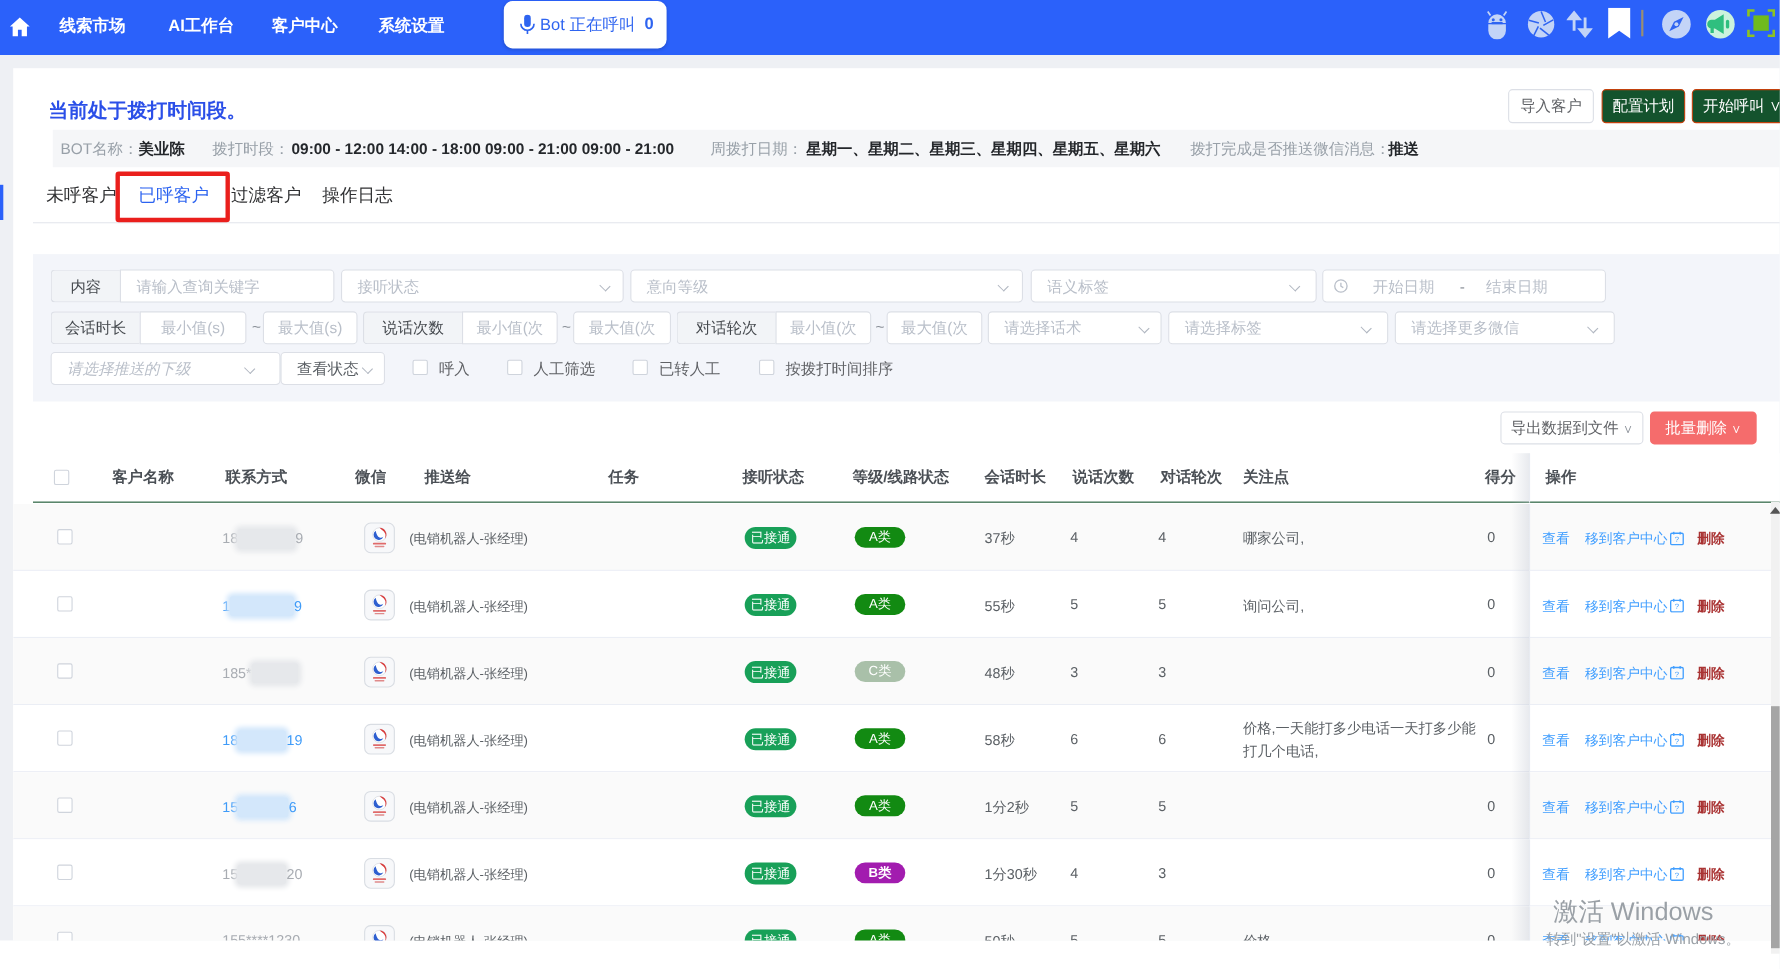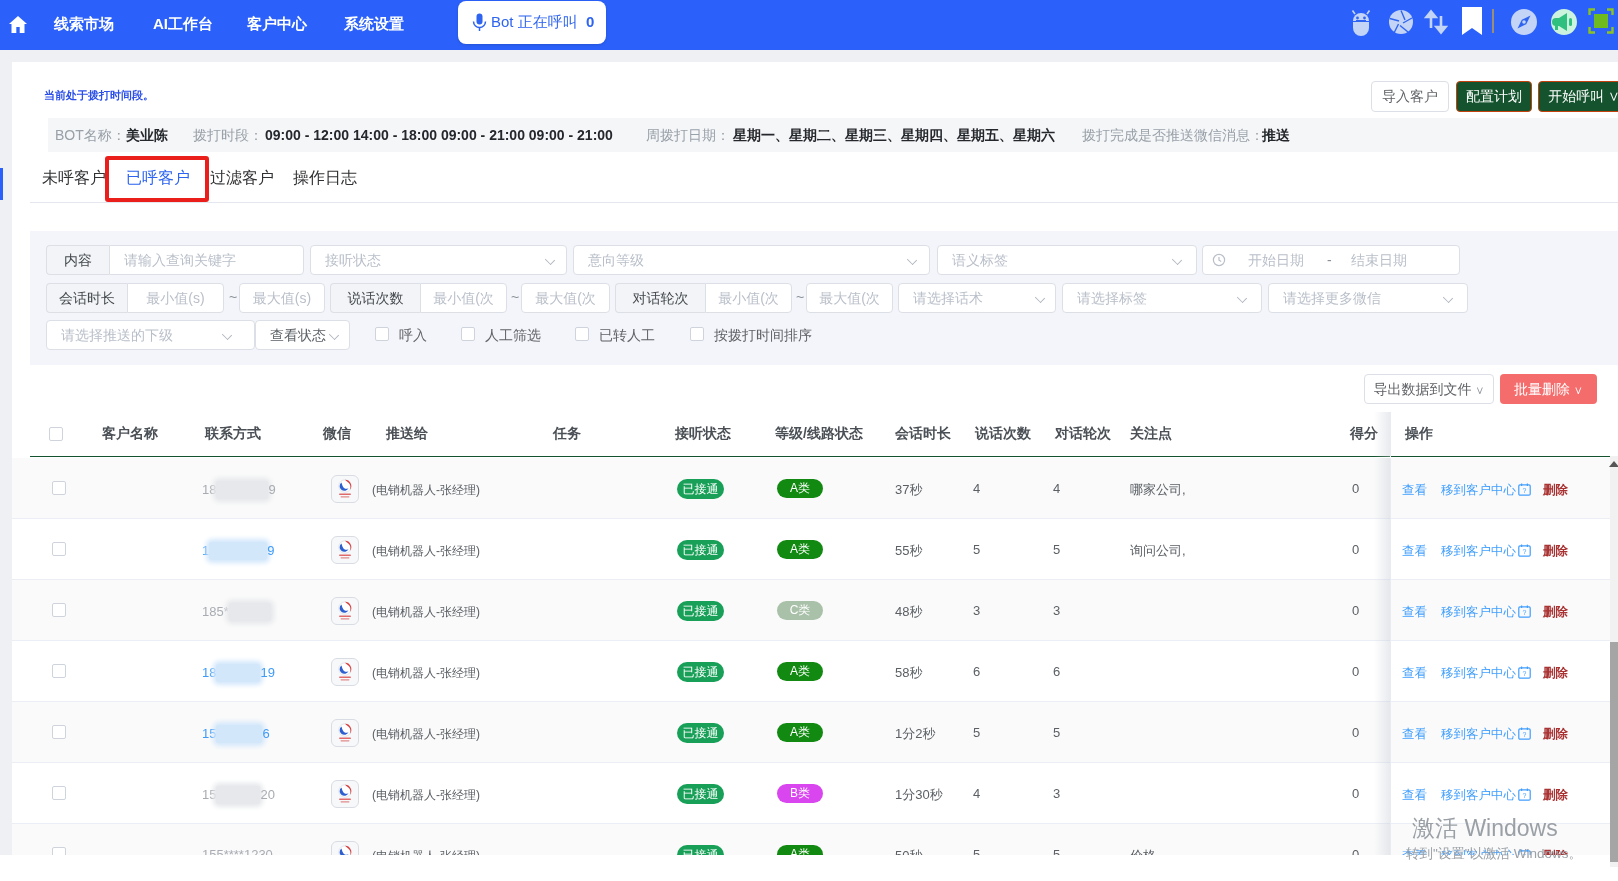--- a/index.html
+++ b/index.html
@@ -11,21 +11,21 @@
 
 .bar{position:absolute;left:0;top:0;width:1618px;height:50px;background:#2b61fa;}
 .bar .menu{position:absolute;top:0;height:50px;line-height:47px;color:#fff;font-size:15px;font-weight:700;}
 .botbtn{position:absolute;left:458px;top:1px;width:148px;height:43px;background:#fff;border-radius:8px;color:#2e64f0;font-size:15px;white-space:nowrap;box-shadow:0 1px 3px rgba(0,0,0,.15);}
 .botbtn span{position:absolute;top:12px;}
 
 
 .card{position:absolute;left:12px;top:62px;width:1606px;height:793px;background:#fff;}
 .btm{position:absolute;left:0;top:855px;width:1618px;height:26px;background:#fff;}
 
-.notice{position:absolute;left:44px;top:88px;color:#2b4fe8;font-weight:700;font-size:11px;}
+.notice{position:absolute;left:44px;top:88px;color:#2b4fe8;font-weight:700;font-size:18px;}
 
 .btn{position:absolute;height:31px;border-radius:4px;font-size:14px;text-align:center;line-height:29px;}
 .btn.plain{background:#fff;border:1px solid #dcdfe6;color:#606266;}
 .btn.blue{background:#14532d;color:#fff;border:1px solid #c2410c;}
 
 .infobar{position:absolute;left:48px;top:118px;width:1570px;height:34px;background:#f5f6f8;}
 .infobar span{position:absolute;top:9px;white-space:nowrap;}
 .lb{color:#98a0a8;}
 .vl{color:#24272b;font-weight:700;}
 
@@ -55,21 +55,21 @@
 .row{position:absolute;left:0;width:1606px;height:61px;border-bottom:1px solid #ebeef5;}
 .row.odd{background:#fafafa;}
 .row.even{background:#fff;}
 .cell{position:absolute;top:23px;font-size:13px;color:#5b6065;white-space:nowrap;}
 .rcb{position:absolute;left:40px;top:23px;width:14px;height:14px;border:1px solid #cfd4dc;border-radius:2px;background:#fff;}
 .wx{position:absolute;left:319px;top:17px;width:28px;height:28px;border:1px solid #d9dde3;border-radius:6px;background:#f7f8fa;}
 .pill{position:absolute;top:21px;height:20px;border-radius:10px;color:#fff;font-size:12px;text-align:center;line-height:20px;}
 .pill.ans{left:665px;width:47px;background:#18a058;}
 .grade{position:absolute;left:765px;top:21px;width:46px;height:19px;border-radius:10px;color:#fff;font-size:12px;text-align:center;line-height:19px;}
 .gA{background:#128a12;}
-.gB{background:#d946ef;}
+.gB{background:#a21caf;font-weight:bold;}
 .gC{background:#a9c0a9;}
 .lnk{position:absolute;top:24px;font-size:12.5px;color:#409eff;white-space:nowrap;}
 .dellnk{position:absolute;top:24px;font-size:12.5px;color:#a93232;font-weight:700;}
 .divline{position:absolute;left:1378px;top:0;width:1px;height:61px;background:#e8ebf1;}
 .shadow{position:absolute;left:1362px;top:0;width:16px;height:61px;background:linear-gradient(to right,rgba(200,205,215,0),rgba(190,196,208,0.35));}
 
 .phone-g{color:#a8acb2;}
 .phone-b{color:#3f9bf8;}
 .blur{display:inline-block;height:18px;border-radius:3px;vertical-align:-5px;}
 .blur.g{background:#e6e8eb;box-shadow:0 0 5px 3px #e6e8eb;}
@@ -213,21 +213,21 @@
 <div class="fi joined" style="left:705px;top:283px;width:87px;height:30px;text-align:center;">最小值(次</div>
 <span class="tilde" style="left:796px;top:289px;">~</span>
 <div class="fi" style="left:806px;top:283px;width:87px;height:30px;text-align:center;">最大值(次</div>
 <div class="fi" style="left:898px;top:283px;width:158px;height:30px;padding-left:14px;">请选择话术</div>
 <i class="chev" style="left:1036px;top:294px;"></i>
 <div class="fi" style="left:1062px;top:283px;width:200px;height:30px;padding-left:14px;">请选择标签</div>
 <i class="chev" style="left:1238px;top:294px;"></i>
 <div class="fi" style="left:1268px;top:283px;width:200px;height:30px;padding-left:14px;">请选择更多微信</div>
 <i class="chev" style="left:1444px;top:294px;"></i>
 
-<div class="fi" style="left:46px;top:320px;width:209px;height:30px;padding-left:14px;">请选择推送的下级</div>
+<div class="fi" style="left:46px;top:320px;width:209px;height:30px;padding-left:14px;font-style:italic;">请选择推送的下级</div>
 <i class="chev" style="left:223px;top:331px;"></i>
 <div class="fi" style="left:255px;top:320px;width:95px;height:30px;padding-left:14px;color:#5b6065;">查看状态</div>
 <i class="chev" style="left:330px;top:331px;"></i>
 <div class="cb" style="left:375px;top:327px;"></div>
 <div class="cblb" style="left:399px;top:327px;">呼入</div>
 <div class="cb" style="left:461px;top:327px;"></div>
 <div class="cblb" style="left:485px;top:327px;">人工筛选</div>
 <div class="cb" style="left:575px;top:327px;"></div>
 <div class="cblb" style="left:599px;top:327px;">已转人工</div>
 <div class="cb" style="left:690px;top:327px;"></div>
@@ -363,20 +363,21 @@
           <rect x="7" y="17.5" width="12" height="1.6" rx="0.8" fill="#e06a6a"></rect>
           <rect x="8.5" y="20.2" width="9" height="1.3" rx="0.65" fill="#e08a8a"></rect>
         </svg>
       </div>
     <div class="cell" style="left:360px;top:24px;font-size:12px;color:#5b6065;">(电销机器人-张经理)</div>
     <div class="pill ans">已接通</div>
     <div class="grade gA">A类</div>
     <div class="cell" style="left:883px;">58秒</div>
     <div class="cell" style="left:961px;">6</div>
     <div class="cell" style="left:1041px;">6</div>
+    <div class="cell" style="left:1118px;top:10px;line-height:21px;">价格,一天能打多少电话一天打多少能<br>打几个电话,</div>
     <div class="cell" style="left:1340px;">0</div>
     <div class="shadow"></div>
       <div class="divline"></div>
     <div class="lnk" style="left:1390px;">查看</div>
     <div class="lnk" style="left:1429px;">移到客户中心</div>
     <svg style="position:absolute;left:1506px;top:25px;" width="13" height="13" viewBox="0 0 13 13">
         <rect x="0.8" y="1.8" width="11.4" height="10.4" rx="1.2" fill="none" stroke="#409eff" stroke-width="1.2"></rect>
         <line x1="3.6" y1="0.4" x2="3.6" y2="3" stroke="#409eff" stroke-width="1.2"></line>
         <line x1="9.4" y1="0.4" x2="9.4" y2="3" stroke="#409eff" stroke-width="1.2"></line>
         <text x="6.5" y="10" font-size="7" fill="#409eff" text-anchor="middle">?</text>

